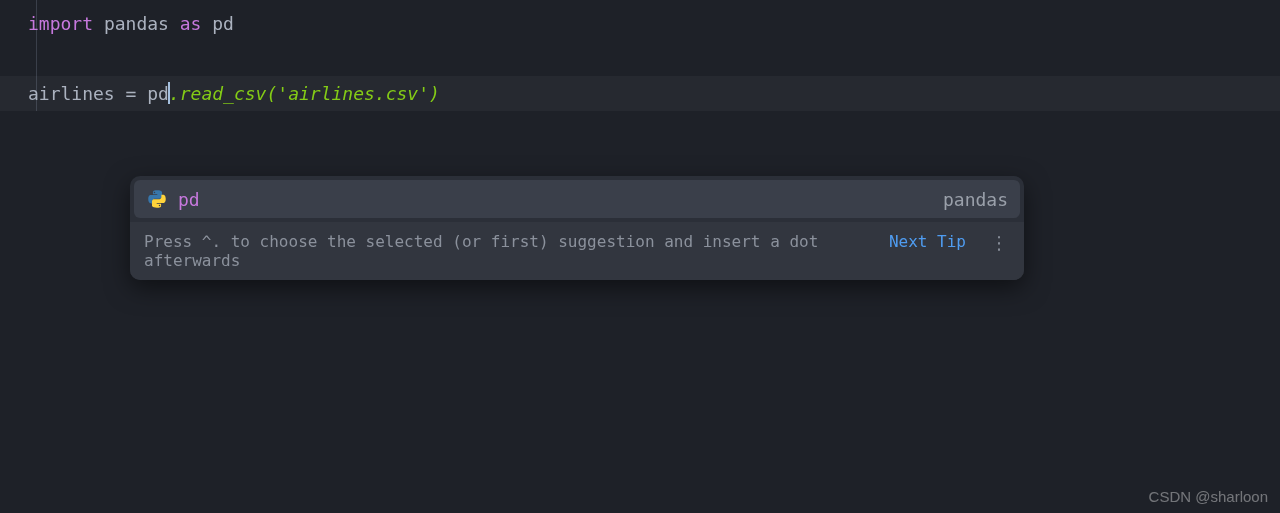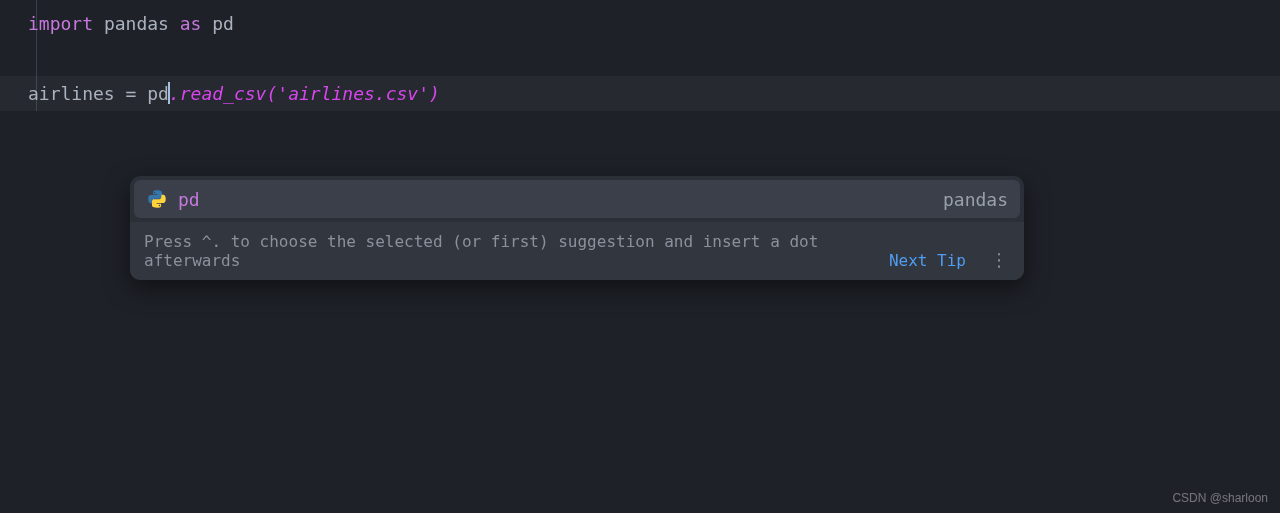--- a/index.html
+++ b/index.html
@@ -34,21 +34,21 @@
   .code-line.active {
     background: rgba(255,255,255,0.04);
     margin-left: -44px;
     padding-left: 44px;
     margin-right: -1236px;
     padding-right: 1236px;
   }
   .kw { color: #c678dd; }
   .mod { color: #abb2bf; }
   .ghost { 
-    color: #d946ef; 
+    color: #84cc16; 
     font-style: italic; 
   }
   .caret {
     display: inline-block;
     width: 2px;
     height: 22px;
     background: #a5c0df;
     vertical-align: -4px;
     margin-left: -1px;
     margin-right: -1px;
@@ -88,21 +88,21 @@
   .ac-label { flex: 0 0 auto; }
   .ac-match { color: #c678dd; }
   .ac-rest { color: #abb2bf; }
   .ac-right {
     margin-left: auto;
     color: #9aa0aa;
   }
   .ac-footer {
     background: #32363f;
     display: flex;
-    align-items: flex-end;
+    align-items: flex-start;
     padding: 10px 14px;
     font-size: 16px;
     color: #8b919c;
   }
   .footer-hint { flex: 1; }
   .footer-link {
     color: #4f9cf0;
     margin-left: 0;
   }
   .footer-more {
@@ -113,21 +113,21 @@
   }
   .py-icon {
     font-size: 16px;
   }
   .folder-icon svg { display: block; }
   .watermark {
     position: absolute;
     right: 12px;
     bottom: 8px;
     font-family: sans-serif;
-    font-size: 12px;
+    font-size: 15px;
     color: rgba(255,255,255,0.38);
   }
 </style>
 </head>
 <body>
 
 <div class="editor">
   <div class="gutter-line"></div>
 
   <div class="code-line"><span class="kw">import</span> <span class="mod">pandas</span> <span class="kw">as</span> <span class="mod">pd</span></div>

